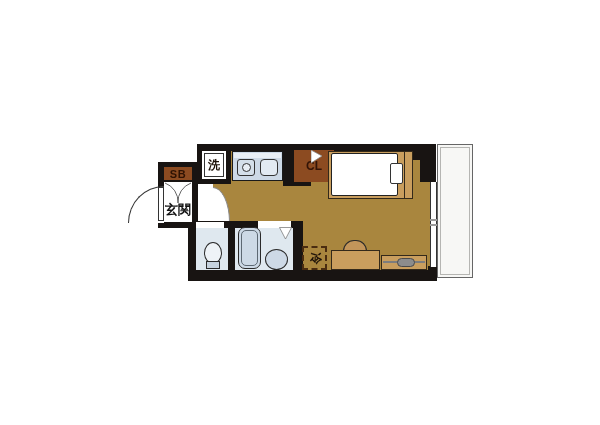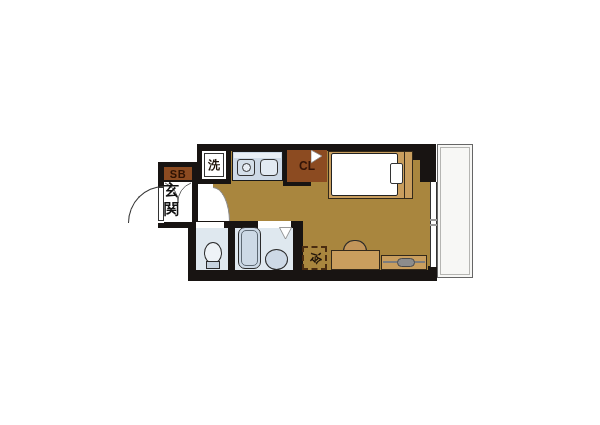--- a/index.html
+++ b/index.html
@@ -46,38 +46,38 @@
 
   <div class="abs storage label lbl-storage" style="left:164px;top:167px;width:28px;height:15px;border-bottom:2px solid #181412;">
     <span>SB</span>
   </div>
 
   <div class="abs" style="left:164px;top:182px;width:28px;height:40px;background:#fff;"></div>
   <svg class="abs" style="left:164px;top:182px;" width="28" height="22" viewBox="0 0 28 22">
     <path d="M1,1 A20,20 0 0 1 14,21" fill="none" stroke="#666" stroke-width="1"></path>
     <path d="M27,1 A20,20 0 0 0 14,21" fill="none" stroke="#666" stroke-width="1"></path>
   </svg>
-  <div class="abs label" style="left:164px;top:193px;width:28px;height:14px;font-size:15px;font-weight:bold;color:#111;">
+  <div class="abs label" style="left:164px;top:203px;width:28px;height:14px;font-size:13px;font-weight:bold;color:#111;">
     <span>玄関</span>
   </div>
 
   <div class="abs wall" style="left:197px;top:146px;width:34px;height:38px;"></div>
   <div class="abs" style="left:202px;top:151px;width:24px;height:28px;background:#fff;"></div>
   <div class="abs label" style="left:204px;top:153px;width:20px;height:24px;border:1px solid #333;font-size:12px;font-weight:bold;">
     <span>洗</span>
   </div>
 
   <div class="abs blue" style="left:232px;top:151px;width:51px;height:30px;border:1.5px solid #1a1a1a;"></div>
   <div class="abs" style="left:234px;top:153px;width:47px;height:5px;background:#e9eff5;"></div>
   <div class="abs" style="left:237px;top:159px;width:18px;height:17px;border:1.5px solid #333;border-radius:3px;background:#d4dfe9;"></div>
   <div class="abs" style="left:242px;top:163px;width:9px;height:9px;border:1.5px solid #333;border-radius:50%;background:#e8eef4;"></div>
   <div class="abs" style="left:260px;top:159px;width:18px;height:17px;border:1.5px solid #333;border-radius:4px;background:#e2eaf2;"></div>
 
   <div class="abs wall" style="left:283px;top:146px;width:28px;height:40px;"></div>
-  <div class="abs storage label" style="left:287px;top:150px;width:40px;height:32px;font-size:12px;font-weight:bold;color:#331407;">
+  <div class="abs storage label" style="left:294px;top:150px;width:40px;height:32px;font-size:12px;font-weight:bold;color:#331407;">
     <span>CL</span>
   </div>
   <svg class="abs" style="left:311px;top:150px;" width="12" height="14" viewBox="0 0 12 14">
     <polygon points="0,0 11,6 0,13" fill="#ffffff" stroke="#888" stroke-width="0.75"></polygon>
   </svg>
 
   <div class="abs wood" style="left:328px;top:151px;width:85px;height:48px;"></div>
   <div class="abs" style="left:404px;top:151px;width:1px;height:48px;background:#33291a;"></div>
   <div class="abs" style="left:331px;top:153px;width:67px;height:43px;background:#fff;border:1.5px solid #222;border-radius:2px;"></div>
   <div class="abs" style="left:390px;top:163px;width:13px;height:21px;background:#fff;border:1px solid #333;border-radius:2px;"></div>

